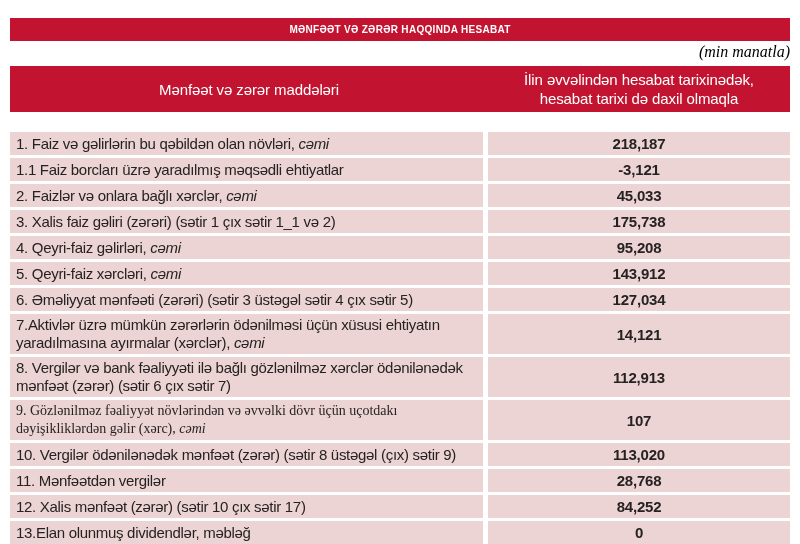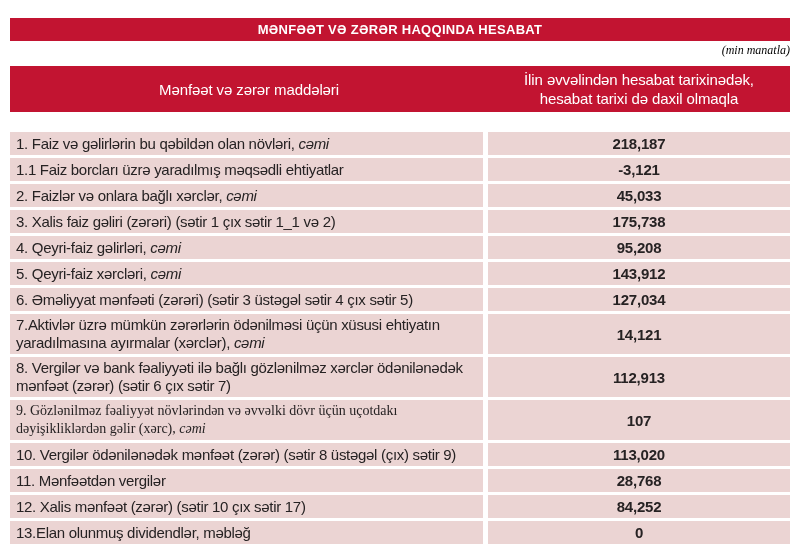--- a/index.html
+++ b/index.html
@@ -14,28 +14,28 @@
     background:#ffffff;
     font-family:"Liberation Sans", sans-serif;
     color:var(--text);
     overflow:hidden;
   }
   .page{position:relative;width:800px;height:544px;background:#fff;}
 
   .title-bar{
     position:absolute;left:10px;top:18px;width:780px;height:23px;
     background:var(--red);
-    color:#ffffff;font-weight:700;font-size:13px;line-height:23px;
+    color:#ffffff;font-weight:700;font-size:10px;line-height:23px;
     text-align:center;letter-spacing:.3px;
   }
 
   .unit-note{
     position:absolute;top:43px;right:10px;
     font-family:"Liberation Serif", serif;
-    font-style:italic;font-size:12px;color:#000;
+    font-style:italic;font-size:16px;color:#000;
   }
 
   .report-table{position:absolute;left:10px;top:66px;width:780px;}
 
   .table-header{
     display:grid;grid-template-columns:478px 302px;
     background:var(--red);height:46px;
     color:#fff;font-weight:400;font-size:15px;
   }
   .th{

